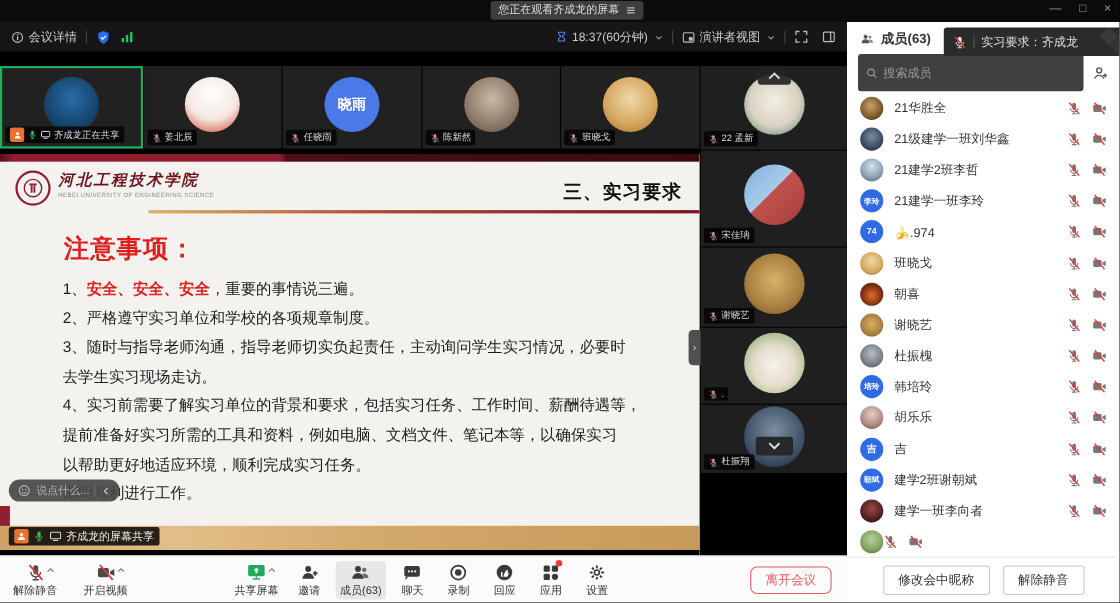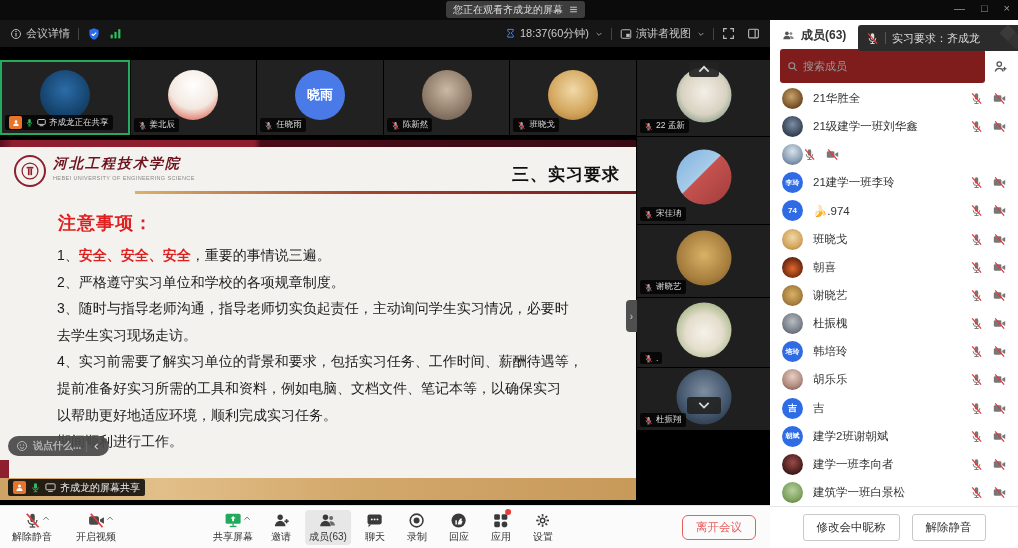--- a/index.html
+++ b/index.html
@@ -50,32 +50,32 @@
     background:linear-gradient(90deg,#58101d 0%,#8f1f2f 2%,#8f1f2f 40%,#4a0d18 41%,#3a0a12 100%); }
   .slide-header { position:relative; display:flex; align-items:flex-start; padding:8px 16px 0 14px; height:48px; }
   .slide-logo { width:32px; height:32px; border-radius:50%; border:2px solid #8e1f2e; display:flex;
                 align-items:center; justify-content:center; }
   .school { margin-left:7px; }
   .school-cn { font-family:"Liberation Serif", serif; font-weight:bold; font-style:italic; font-size:14px; color:#6e141f; letter-spacing:2px; }
   .school-en { font-size:5.5px; color:#8a8a8a; letter-spacing:.4px; margin-top:2px; }
   .sec-title { margin-left:auto; margin-top:8px; font-size:17px; font-weight:bold; color:#101010; letter-spacing:1px; }
   .slide-underline { position:absolute; left:135px; right:0; top:44px; height:2.5px;
     background:linear-gradient(90deg,#d8b36a 0%,#a8452f 45%,#7a1520 100%); }
-  .slide-heading { margin:16px 0 0 58px; color:#e01f1f; font-size:18px; font-weight:bold; letter-spacing:1px; }
+  .slide-heading { margin:16px 0 0 58px; color:#e01f1f; font-size:23px; font-weight:bold; letter-spacing:1px; }
   .slide-body { margin:7px 36px 0 57px; font-size:14px; line-height:26.6px; color:#1c1c1c; }
   .slide-body .line { white-space:nowrap; overflow:hidden; }
   .slide-body .red { color:#e01f1f; font-weight:bold; }
   .slide-goldband { position:absolute; left:0; bottom:5px; width:100%; height:22px;
     background:linear-gradient(90deg,#cfa265 0%,#e2bf89 25%,#d3a86b 55%,#c79a5a 100%); }
   .slide-redcorner { position:absolute; left:0; bottom:5px; width:9px; height:40px; background:#8e1f2e; }
   .slide-blackedge { position:absolute; left:0; bottom:0; width:100%; height:5px; background:#000; }
 
   
   .chat-pill { position:absolute; left:8px; top:296px; height:20px; background:rgba(72,72,72,.92); border-radius:10px;
-               display:flex; align-items:center; gap:5px; padding:0 8px; color:#b5b5b5; font-size:10px;font-weight:bold; }
+               display:flex; align-items:center; gap:5px; padding:0 8px; color:#b5b5b5; font-size:10px; }
   .chat-div { width:1px; height:11px; background:#6a6a6a; }
   .share-label { position:absolute; left:8px; top:339px; height:17px; background:rgba(5,5,5,.85); border-radius:2px;
                  display:flex; align-items:center; gap:4px; padding:0 5px; color:#eee; font-size:10px; white-space:nowrap; }
   .host-chip { width:13px; height:13px; background:#e8742c; border-radius:2px; display:flex; align-items:center; justify-content:center; }
 
   .expand-tab { position:absolute; left:626px; top:253px; width:11px; height:32px; background:#4f4f4f;
                 border-radius:4px 0 0 4px; color:#ccc; display:flex; align-items:center; justify-content:center; font-size:10px; }
 
   
   .bottombar { position:absolute; left:0; top:505px; width:770px; height:43px; background:#fbfbfb; border-top:1px solid #e1e1e1; }
@@ -89,21 +89,21 @@
   .bbi .badge { position:absolute; right:-2px; top:-2px; width:6px; height:6px; border-radius:50%; background:#e83b3b; }
   .leave-btn { position:absolute; right:14px; top:9px; height:25px; padding:0 13px; border:1px solid #e85d5d; color:#e85d5d;
                background:transparent; border-radius:6px; font-size:11.5px; font-family:inherit; }
 
   
   .panel { position:absolute; left:770px; top:20px; width:248px; height:528px; background:#fff; display:flex; flex-direction:column; }
   .panel-header { height:30px; display:flex; align-items:center; padding:0 12px; gap:6px; color:#333; font-size:12px; }
   .panel-header .ph-title { font-weight:bold; }
   .ph-gap { width:14px; }
   .panel-search-row { height:32px; display:flex; align-items:center; padding:0 10px; gap:8px; }
-  .search-box { flex:1; height:34px; background:#7f1d1d; border-radius:3px; display:flex; align-items:center; gap:5px;
+  .search-box { flex:1; height:34px; background:#404040; border-radius:3px; display:flex; align-items:center; gap:5px;
                 padding:0 7px; color:#999; font-size:11px; }
   .member-list { flex:1; overflow:hidden; padding-top:2px; }
   .mrow { height:28.2px; display:flex; align-items:center; padding:0 12px; }
   .mavatar { width:21px; height:21px; border-radius:50%; flex:none; display:flex; align-items:center; justify-content:center;
              color:#fff; font-size:7px; font-weight:bold; letter-spacing:0; }
   .mname { margin-left:10px; font-size:11.5px; color:#333; flex:1; white-space:nowrap; overflow:hidden; text-overflow:ellipsis; }
   .mstatus { display:flex; gap:10px; }
   .panel-footer { height:42px; border-top:1px solid #e5e5e5; display:flex; align-items:center; justify-content:center; gap:12px; }
   .pf-btn { padding:5px 13px; border:1px solid #c9c9c9; border-radius:3px; background:#fff; color:#333; font-size:11.5px; font-family:inherit; }
 
@@ -688,20 +688,21 @@
               <svg width="13" height="13" viewBox="0 0 24 24">
                 <rect x="1.5" y="6" width="14" height="12" rx="2.5" fill="#777"></rect>
                 <path d="M17 10.5l5.5-3v9l-5.5-3z" fill="#777"></path>
                 <line x1="4" y1="2.5" x2="20.5" y2="21.5" stroke="#e23b3b" stroke-width="2.4"></line>
               </svg>
             </span>
           </span>
         </div>
         <div class="mrow">
           <span class="mavatar" style="background: radial-gradient(circle at 50% 35%, rgb(216, 226, 236) 0%, rgb(143, 163, 184) 55%, rgb(78, 99, 120) 100%);"></span>
+          <span class="mname">21建学2班李哲</span>
           <span class="mstatus">
             <span class="icn">
               <svg width="13" height="13" viewBox="0 0 24 24">
                 <path d="M12 2.5a3.2 3.2 0 0 1 3.2 3.2v5.6a3.2 3.2 0 0 1-6.4 0V5.7A3.2 3.2 0 0 1 12 2.5z" fill="#777"></path>
                 <path d="M5.8 11.4a6.2 6.2 0 0 0 12.4 0" fill="none" stroke="#777" stroke-width="1.8"></path>
                 <line x1="12" y1="17.6" x2="12" y2="21" stroke="#777" stroke-width="1.8"></line>
                 <line x1="8" y1="21.2" x2="16" y2="21.2" stroke="#777" stroke-width="1.8"></line>
                 <line x1="4" y1="2.5" x2="20.5" y2="21.5" stroke="#e23b3b" stroke-width="2.4"></line>
               </svg>
             </span>
@@ -951,21 +952,20 @@
               <svg width="13" height="13" viewBox="0 0 24 24">
                 <rect x="1.5" y="6" width="14" height="12" rx="2.5" fill="#777"></rect>
                 <path d="M17 10.5l5.5-3v9l-5.5-3z" fill="#777"></path>
                 <line x1="4" y1="2.5" x2="20.5" y2="21.5" stroke="#e23b3b" stroke-width="2.4"></line>
               </svg>
             </span>
           </span>
         </div>
         <div class="mrow">
           <span class="mavatar" style="background: radial-gradient(circle at 50% 40%, rgb(183, 209, 160) 0%, rgb(127, 163, 94) 60%, rgb(68, 96, 46) 100%);"></span>
-          <span class="mname">建筑学一班白景松</span>
           <span class="mstatus">
             <span class="icn">
               <svg width="13" height="13" viewBox="0 0 24 24">
                 <path d="M12 2.5a3.2 3.2 0 0 1 3.2 3.2v5.6a3.2 3.2 0 0 1-6.4 0V5.7A3.2 3.2 0 0 1 12 2.5z" fill="#777"></path>
                 <path d="M5.8 11.4a6.2 6.2 0 0 0 12.4 0" fill="none" stroke="#777" stroke-width="1.8"></path>
                 <line x1="12" y1="17.6" x2="12" y2="21" stroke="#777" stroke-width="1.8"></line>
                 <line x1="8" y1="21.2" x2="16" y2="21.2" stroke="#777" stroke-width="1.8"></line>
                 <line x1="4" y1="2.5" x2="20.5" y2="21.5" stroke="#e23b3b" stroke-width="2.4"></line>
               </svg>
             </span>

